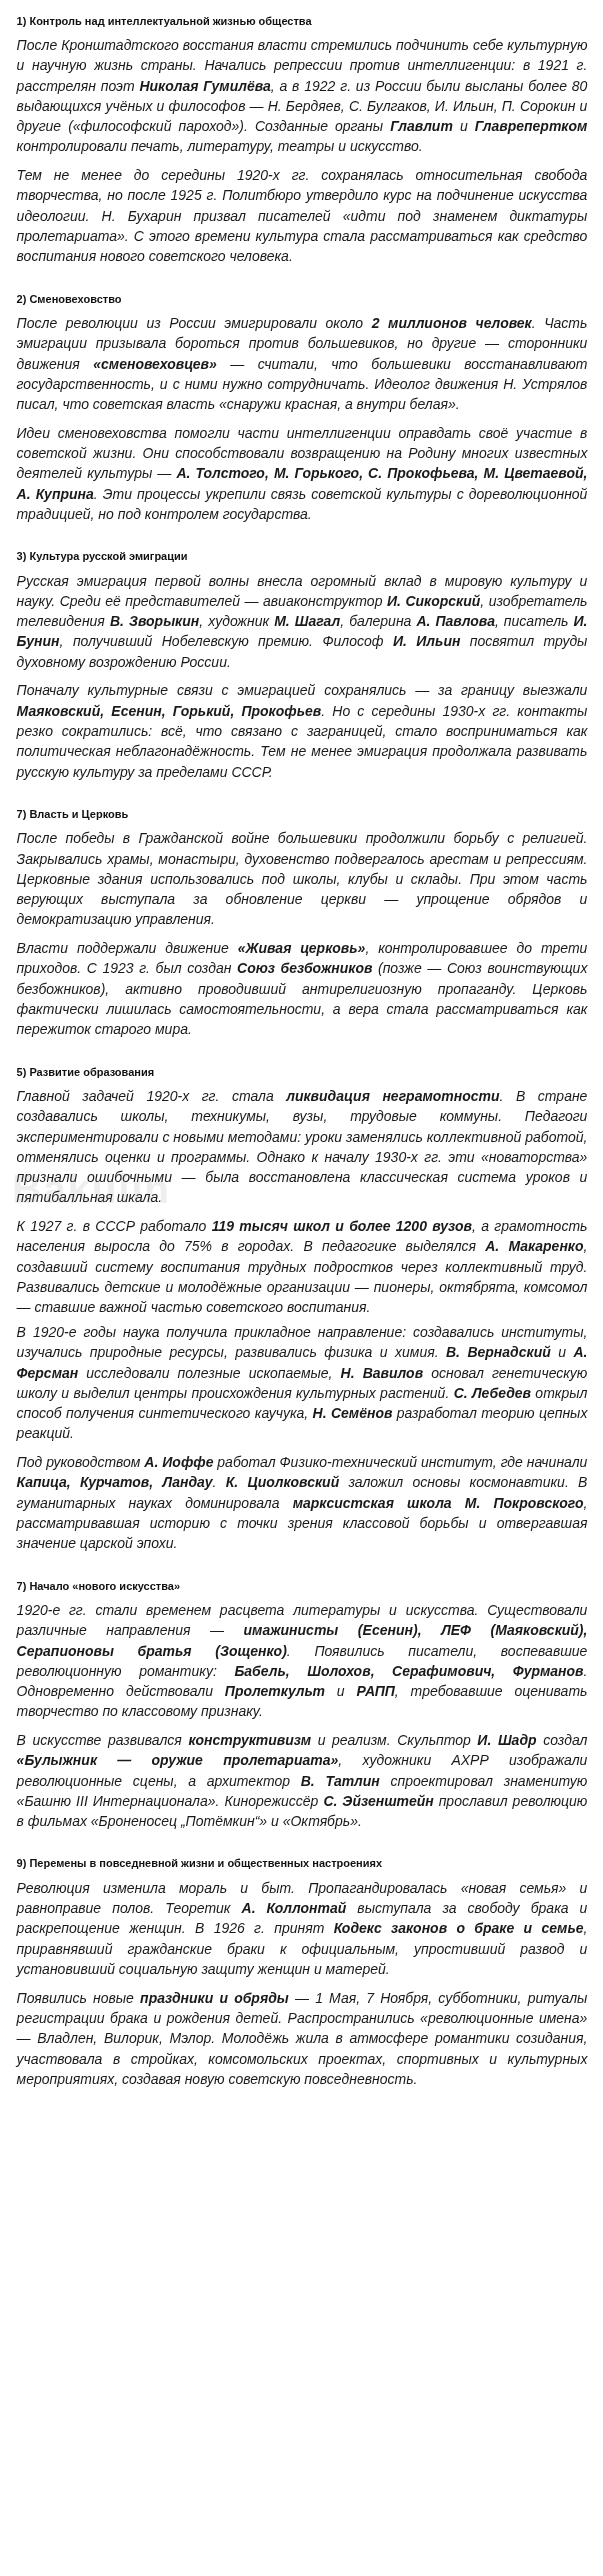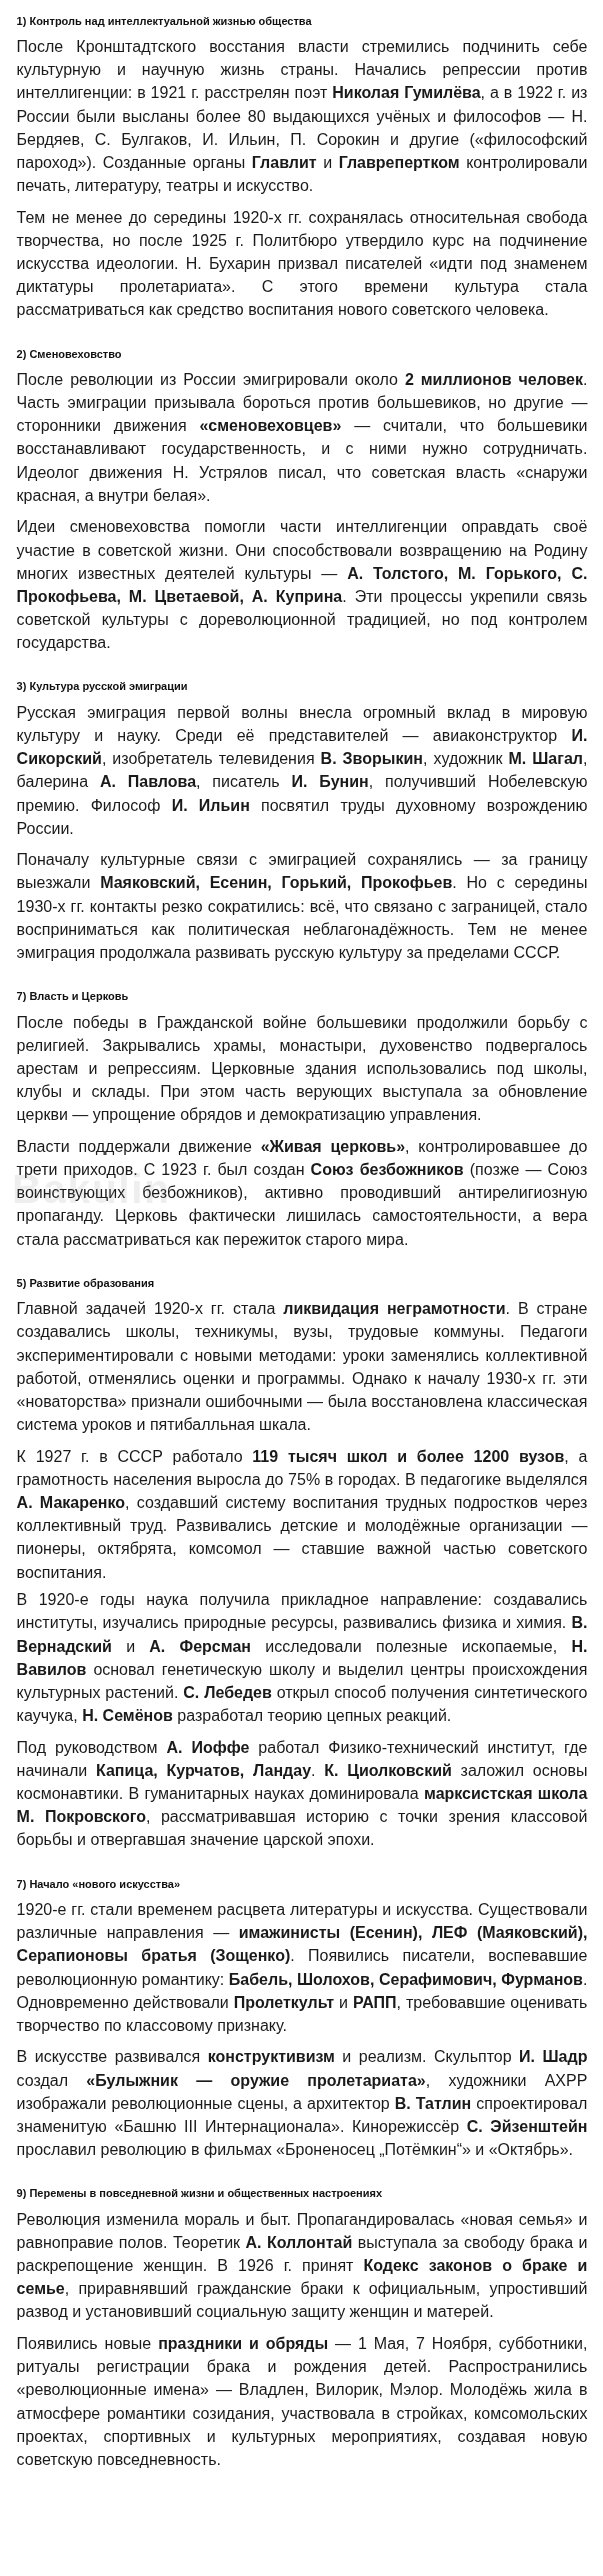--- a/index.html
+++ b/index.html
@@ -34,25 +34,26 @@
     font-size: 11px;
     font-weight: bold;
     line-height: 1.4;
     margin: 25px 0 6px 0;
     color: #111111;
   }
   .section:first-of-type .section-heading {
     margin-top: 3px;
   }
   p.para {
-    font-size: 16px;
+    font-size: 14px;
     line-height: 1.45;
     margin: 0 0 8.3px 0;
     text-align: justify;
     color: #1a1a1a;
+    font-style: italic;
   }
   p.para:last-child {
     margin-bottom: 3px;
   }
   b {
     font-weight: bold;
   }
   .watermark {
     position: absolute;
     left: 0;

